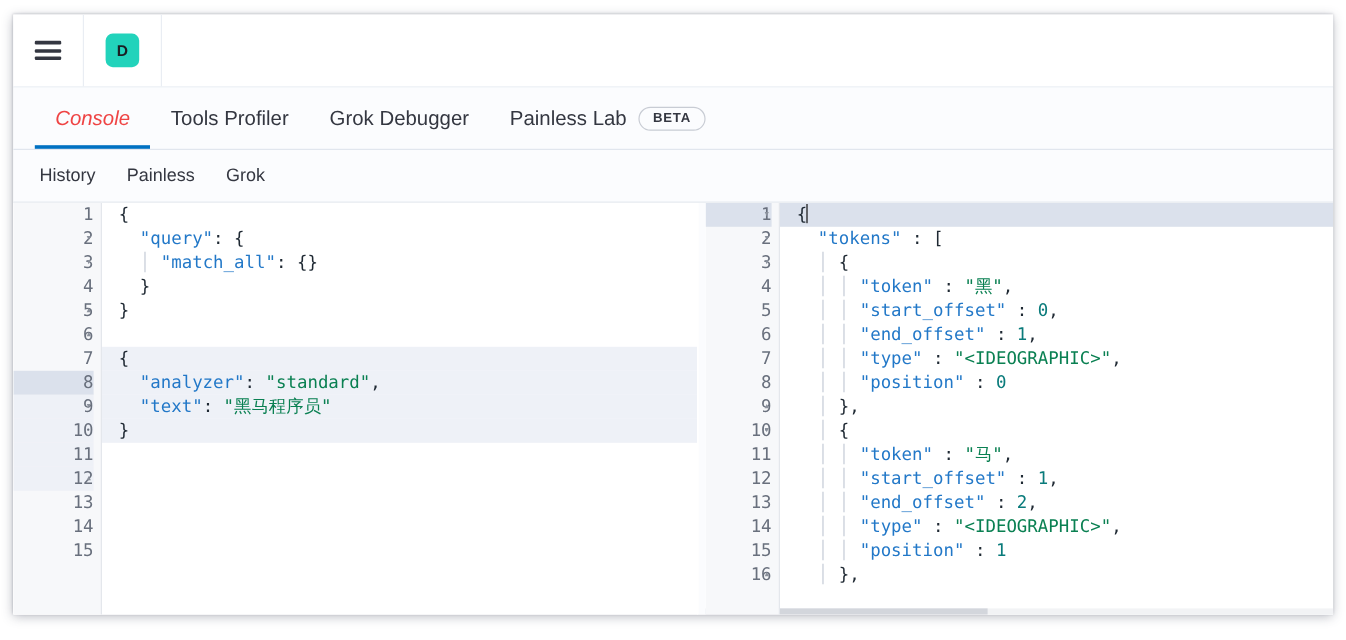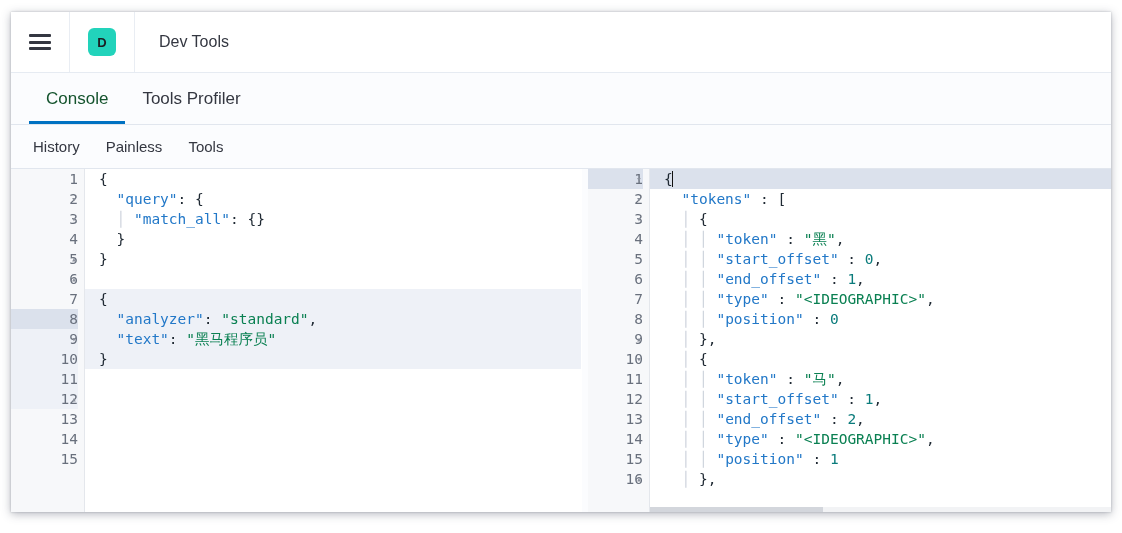--- a/index.html
+++ b/index.html
@@ -107,21 +107,22 @@
     align-items: center;
     gap: 10px;
     height: 100%;
     padding: 0 17px;
     font-size: 17px;
     color: #343741;
     cursor: pointer;
     box-sizing: border-box;
   }
   .tab.active {
-    color: #14532d;
+    color: #ef4444;
+    font-style: italic;
   }
   .tab.active::after {
     content: "";
     position: absolute;
     left: 0; right: 0; bottom: 0;
     height: 3px;
     background: #0071c2;
   }
   .beta-badge {
     font-size: 11px;
@@ -285,36 +286,42 @@
       <div class="hdr-cell hdr-sep">
         <div class="burger">
           <span></span>
             <span></span>
             <span></span>
         </div>
       </div>
       <div class="hdr-cell hdr-sep">
         <div class="avatar">D</div>
       </div>
-      <div class="app-title">Dev Tools</div>
     </div>
 
     <div class="tabbar">
       <div class="tab active">
         <span>Console</span>
       </div>
       <div class="tab">
         <span>Tools Profiler</span>
       </div>
+      <div class="tab">
+        <span>Grok Debugger</span>
+      </div>
+      <div class="tab">
+        <span>Painless Lab</span>
+        <span class="beta-badge">BETA</span>
+      </div>
     </div>
 
     <div class="submenu">
       <div class="submenu-item">History</div>
       <div class="submenu-item">Painless</div>
-      <div class="submenu-item">Tools</div>
+      <div class="submenu-item">Grok</div>
     </div>
 
     <div class="panes">
 
       <div class="pane pane-left">
         <div class="code-area">
           <div class="gutter gutter-left" id="req-gutter">
               <div class="gline"><span>1</span></div>
               <div class="gline"><span>2</span><span class="fold">▾</span></div>
               <div class="gline"><span>3</span><span class="fold">▾</span></div>

